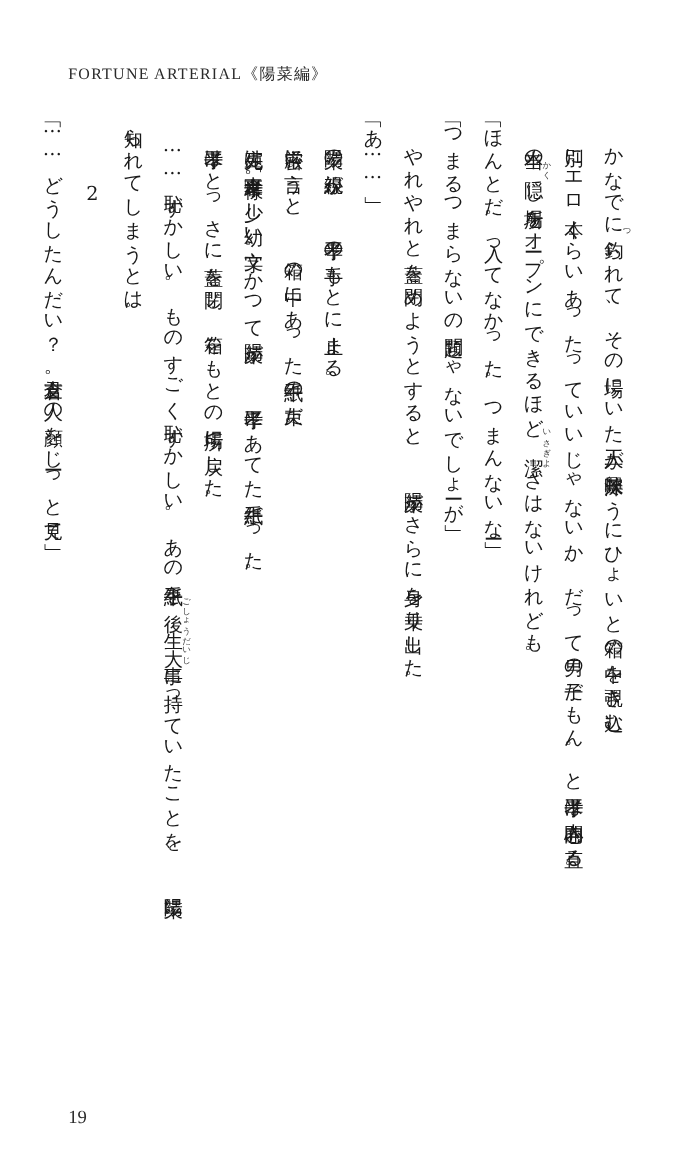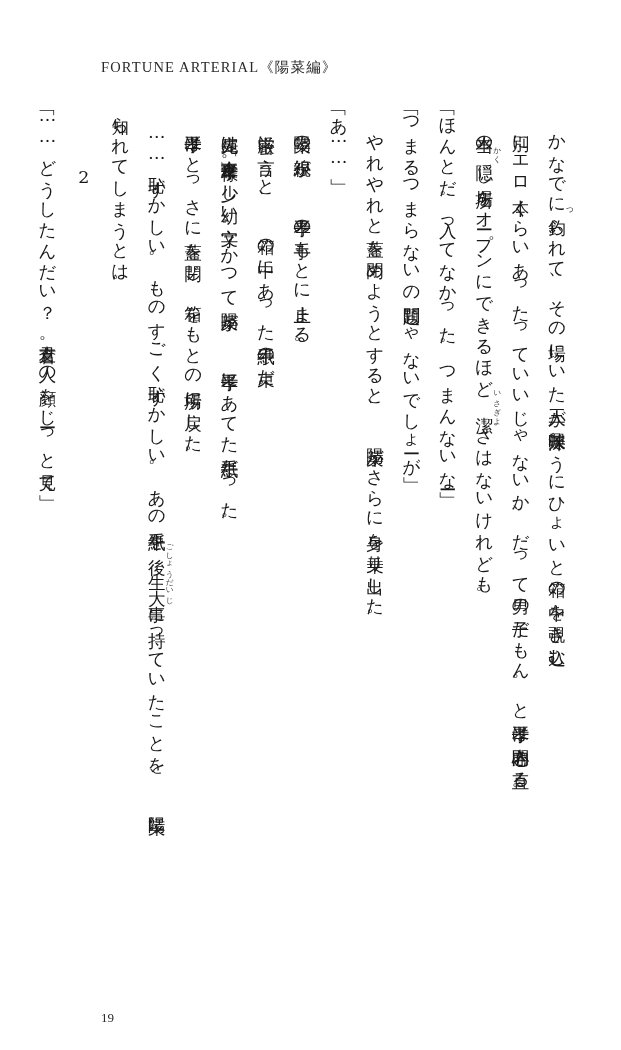--- a/index.html
+++ b/index.html
@@ -12,21 +12,20 @@
     background: #ffffff;
     font-family: "Liberation Serif", serif;
     color: #1a1a1a;
     position: relative;
     overflow: hidden;
   }
 
   .page {
     position: absolute;
     inset: 0;
-    margin-left: 39px;
   }
 
   
   .running-header {
     position: absolute;
     top: 58px;
     left: 62px;
     font-family: "Liberation Serif", serif;
     font-size: 14.5px;
     letter-spacing: 0.08em;
@@ -77,21 +76,21 @@
     letter-spacing: 0.02em;
     color: #3a3a3a;
   }
 
   
   .page-number {
     position: absolute;
     left: 62px;
     bottom: 24px;
     font-family: "Liberation Serif", serif;
-    font-size: 13px;
+    font-size: 17px;
     color: #2a2a2a;
   }
 </style>
 </head>
 <body>
 
 <div class="page">
 
   <div class="running-header">FORTUNE ARTERIAL《陽菜編》</div>
 

